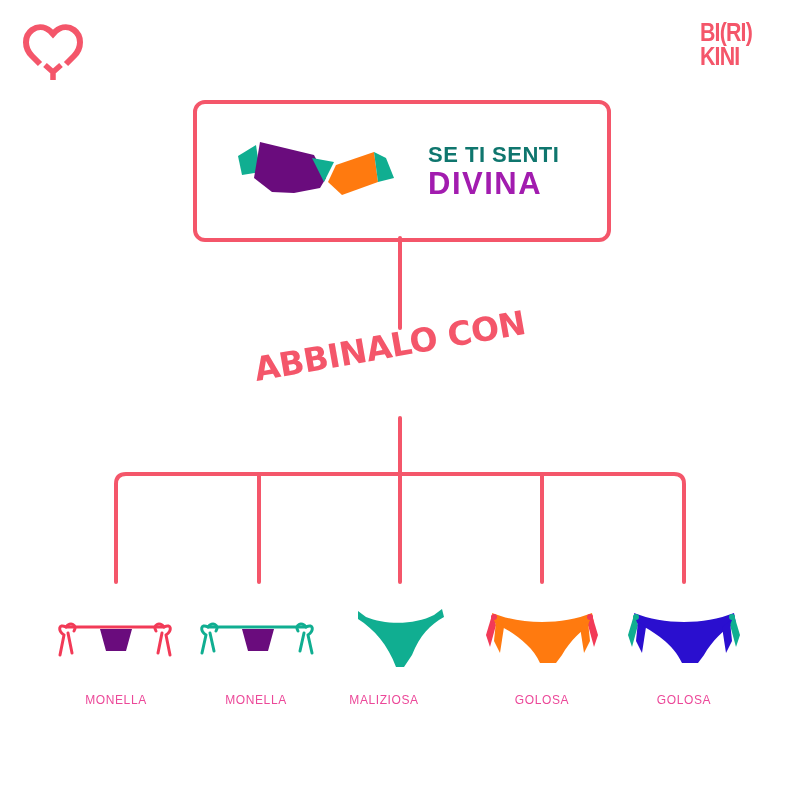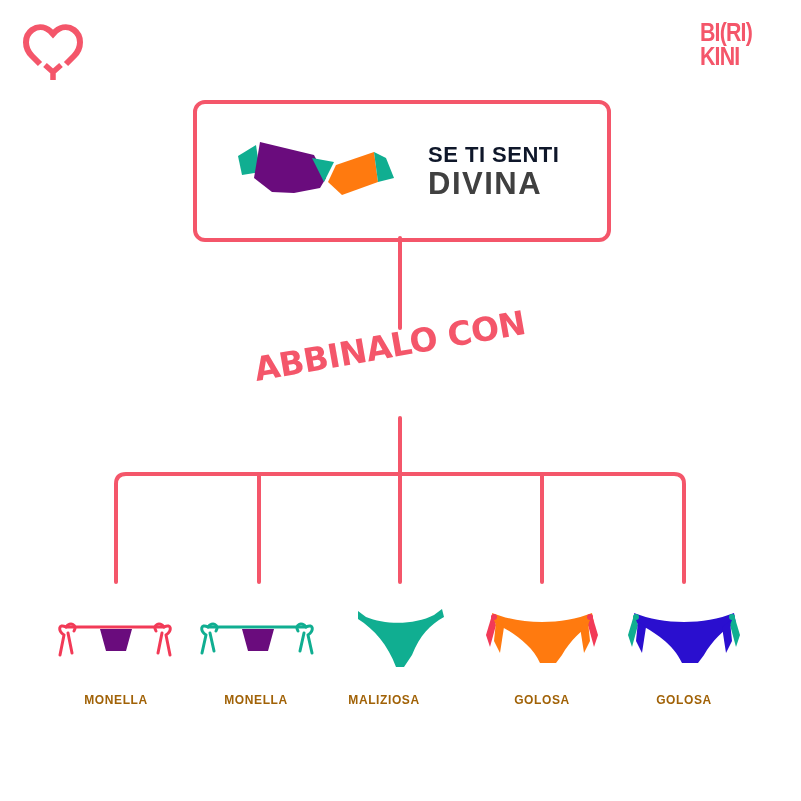--- a/index.html
+++ b/index.html
@@ -2,25 +2,25 @@
 <html><head>
 <meta charset="utf-8">
 <style>
   html, body { margin:0; padding:0; background:#ffffff; }
   body { width:801px; height:801px; position:relative; overflow:hidden; font-family:"DejaVu Sans", sans-serif; }
   .abs { position:absolute; }
   .logo-left { left:22px; top:18px; width:62px; height:62px; }
   .logo-right { left:700px; top:20px; width:62px; line-height:24px; font-family:"Liberation Sans", sans-serif; font-weight:bold; font-size:26px; color:#f4566a; letter-spacing:-1px; transform:scaleX(0.82); transform-origin:left top; }
   .logo-right div { white-space:nowrap; }
   .top-box { left:193px; top:100px; width:410px; height:134px; border:4px solid #f4566a; border-radius:12px; }
-  .top-text-1 { left:428px; top:142px; font-family:"Liberation Sans", sans-serif; font-weight:bold; font-size:22px; color:#0f172a; letter-spacing:0.5px; white-space:nowrap; }
-  .top-text-2 { left:428px; top:166px; font-family:"Liberation Sans", sans-serif; font-weight:bold; font-size:31px; color:#404040; letter-spacing:1.5px; white-space:nowrap; }
+  .top-text-1 { left:428px; top:142px; font-family:"Liberation Sans", sans-serif; font-weight:bold; font-size:22px; color:#0f766e; letter-spacing:0.5px; white-space:nowrap; }
+  .top-text-2 { left:428px; top:166px; font-family:"Liberation Sans", sans-serif; font-weight:bold; font-size:31px; color:#a21caf; letter-spacing:1.5px; white-space:nowrap; }
   .abbinalo { left:258px; top:350px; font-family:"DejaVu Sans", sans-serif; font-weight:bold; font-size:33px; color:#f4566a; white-space:nowrap; transform:rotate(-10deg); transform-origin:left bottom; letter-spacing:-0.5px; }
   .lines { left:0; top:0; width:801px; height:801px; }
-  .item-label { top:693px; width:120px; text-align:center; font-family:"Liberation Sans", sans-serif; font-weight:bold; font-size:12px; color:#a16207; letter-spacing:0.6px; }
+  .item-label { top:693px; width:120px; text-align:center; font-family:"Liberation Sans", sans-serif; font-weight:normal; font-size:12px; color:#ec4899; letter-spacing:0.6px; }
   .item-img { top:605px; width:120px; height:65px; }
 </style>
 </head>
 <body>
 
 <div class="abs logo-left">
   <svg width="62" height="62" viewBox="0 0 62 62">
     <path d="M18 46 L10 38 C2 30 2 18 10 12 C17 7 25 9 31 16 C37 9 45 7 52 12 C60 18 60 30 52 38 L44 46" fill="none" stroke="#f4566a" stroke-width="6" stroke-linecap="butt"></path>
     <path d="M23 47 L31 54 L39 47 M31 54 L31 62" fill="none" stroke="#f4566a" stroke-width="5.5"></path>
   </svg>

